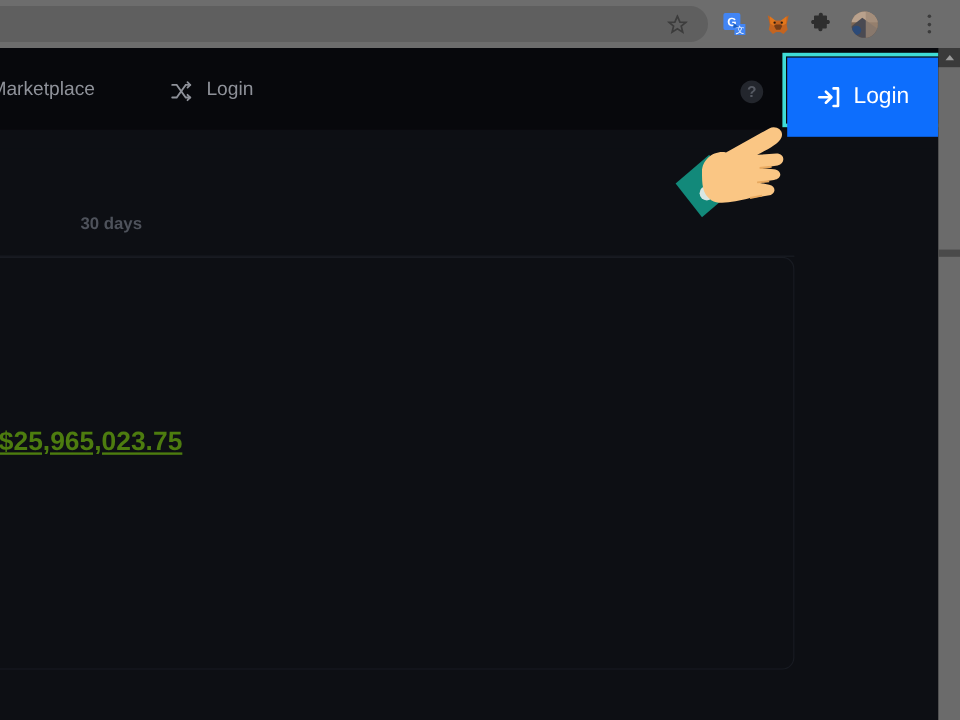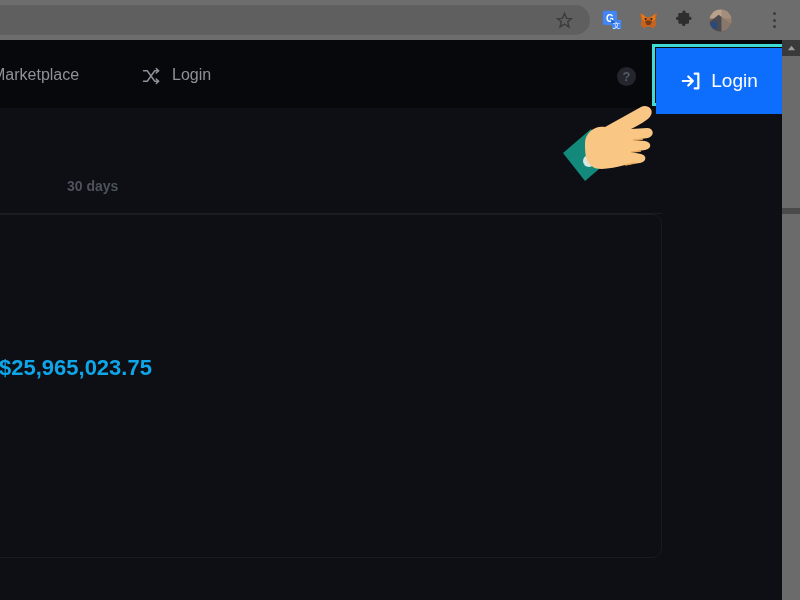--- a/index.html
+++ b/index.html
@@ -94,22 +94,23 @@
     color:#4e525b; font-size:14px; font-weight:bold;
   }
   #stats-card{
     position:absolute; left:-60px; top:90px; width:722px; height:344px;
     border:1px solid #181b22;
     border-radius:10px;
     background:#0d0f14;
   }
   #stat-amount{
     position:absolute; left:58px; top:140px;
-    color:#0ea5e9; font-size:22px; font-weight:bold;
+    color:#4d7c0f; font-size:22px; font-weight:bold;
     white-space:nowrap;
+    text-decoration:underline;
   }
 
   
   #pointer-hand{
     position:absolute; left:555px; top:55px; width:110px; height:100px;
   }
 
   
   #scrollbar{
     position:absolute; left:782px; top:40px; width:18px; height:560px;

